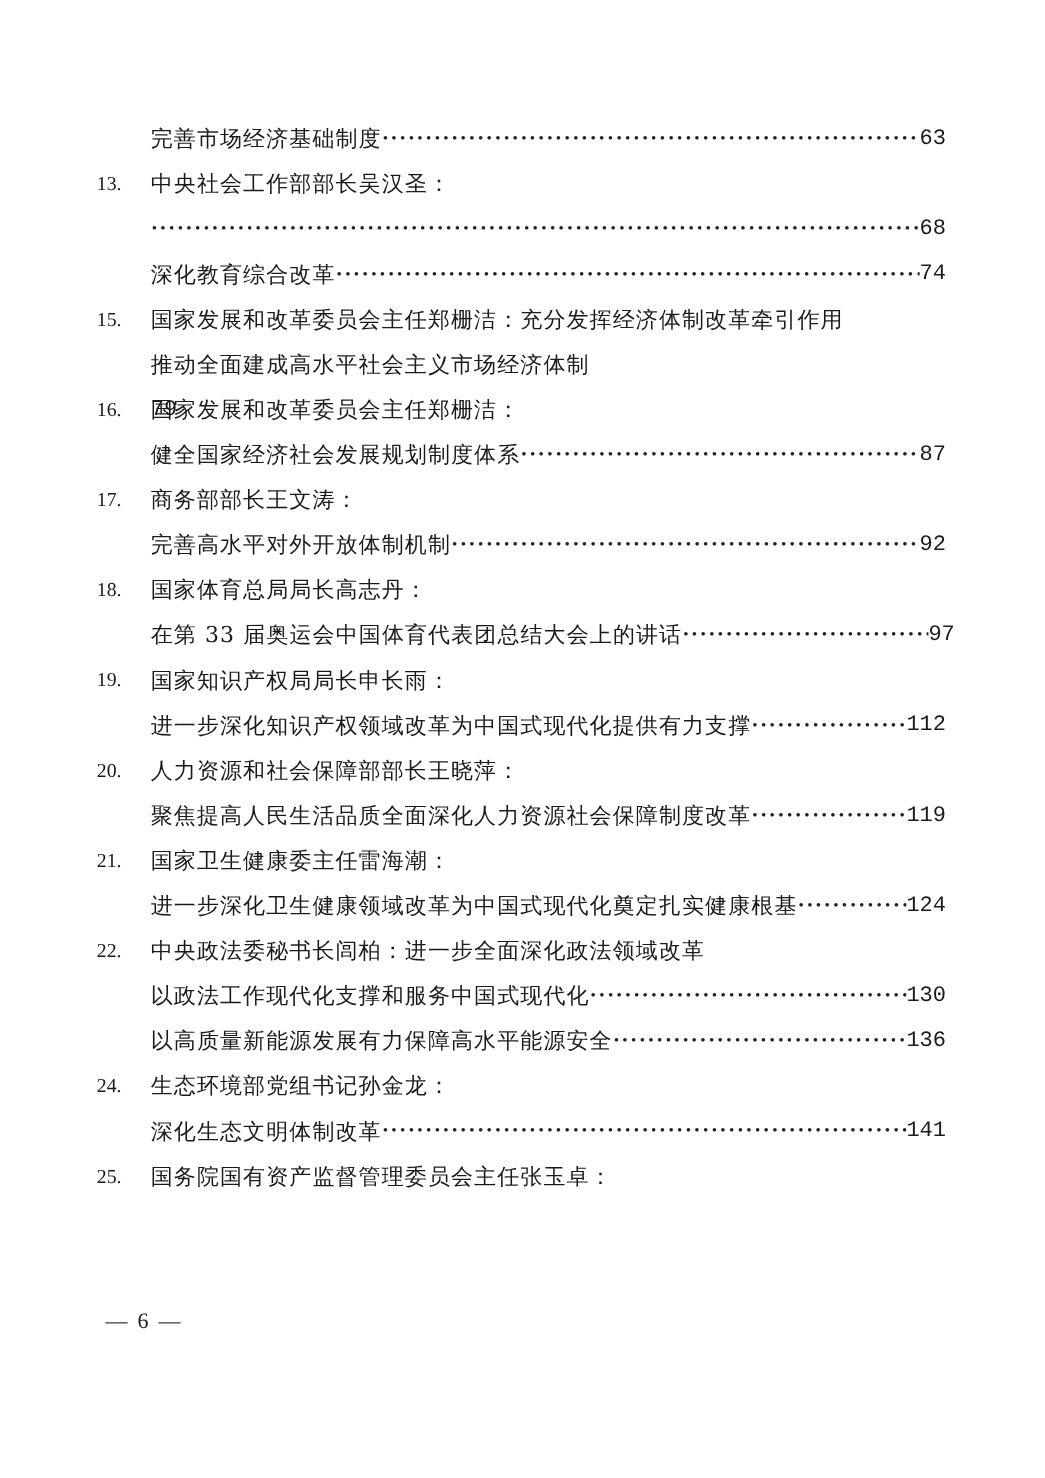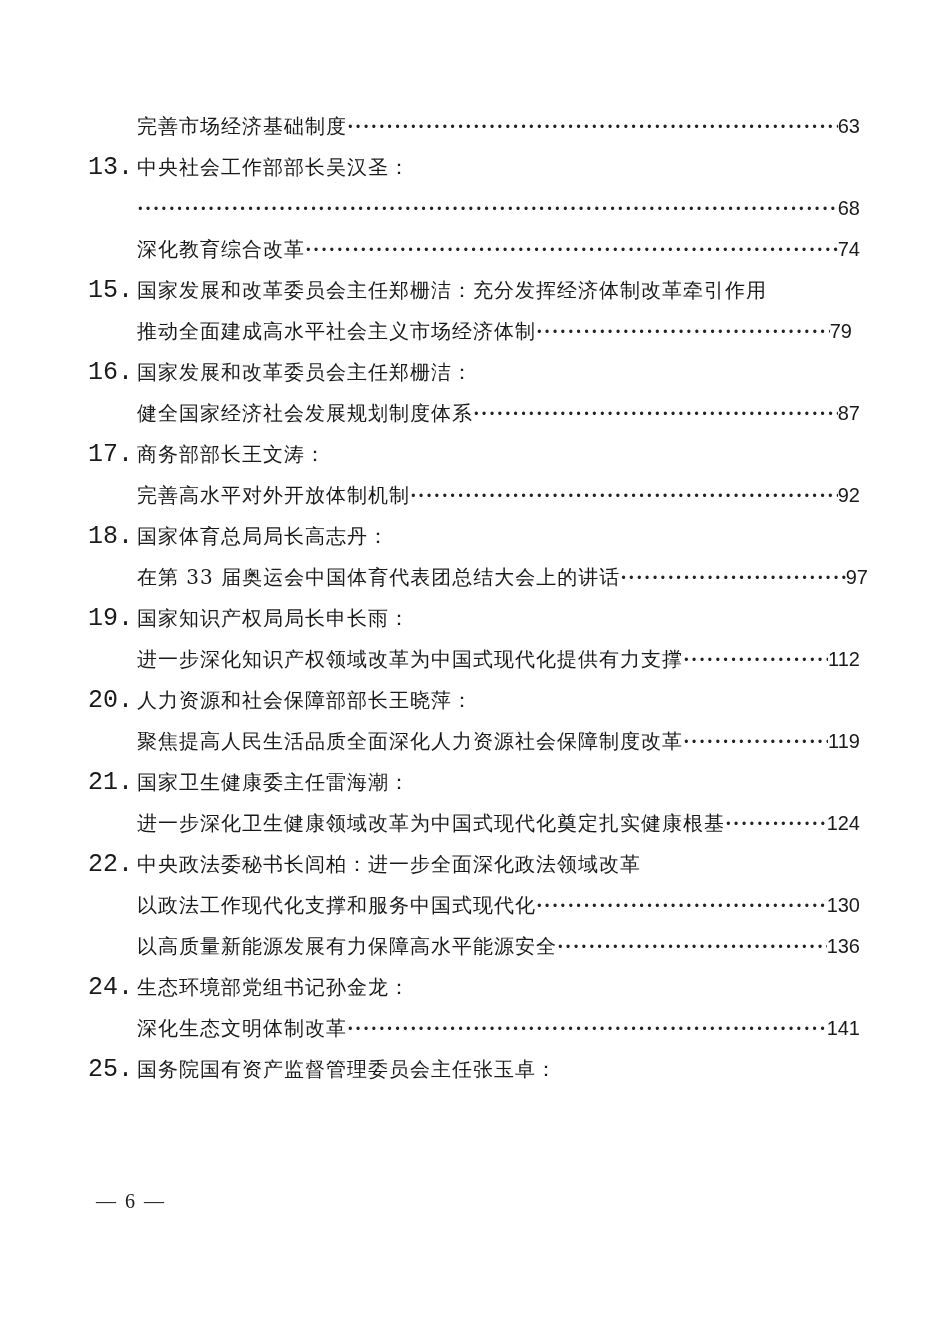--- a/index.html
+++ b/index.html
@@ -2,28 +2,28 @@
 <html><head>
 <meta charset="utf-8">
 <style>
   html, body { margin: 0; padding: 0; background: #ffffff; }
   body { width: 950px; height: 1344px; position: relative; overflow: hidden;
          font-family: "DejaVu Serif", "Liberation Serif", serif; color: #1a1a1a; }
   .page { position: absolute; left: 0; top: 0; width: 950px; height: 1024px; padding-left: 48px; }
   .toc { position: absolute; left: 88px; top: 106px; width: 772px; }
   .line { height: 41px; line-height: 41px; font-size: 20px; white-space: nowrap; position: relative; }
   .entry-head { display: flex; }
-  .num { width: 49px; flex: none; font-family: Liberation Mono, monospace; font-size: 25px; }
+  .num { width: 49px; flex: none; font-family: Liberation Serif, serif; font-size: 18px; }
   .head-text { letter-spacing: 1px; }
   .sub { display: flex; padding-left: 49px; }
   .sub-text { flex: none; letter-spacing: 1px; }
   .leader { flex: 1 1 auto; overflow: hidden; letter-spacing: 0; color: #222;
             font-family: "Liberation Serif", serif; }
   .leader::before { content: "··········································································································································"; letter-spacing: 1.2px; font-weight: bold; }
-  .pg { flex: none; font-family: Liberation Sans, sans-serif; font-size: 20px; }
+  .pg { flex: none; font-family: Liberation Mono, monospace; font-size: 20px; }
   .sub.overhang { margin-right: -8px; }
   .footer { position: absolute; left: 96px; top: 1190px; font-size: 20px; font-family: "Liberation Serif", serif; letter-spacing: 2px; }
 </style>
 </head>
 <body>
 
 <div class="page">
   <div class="toc">
 
     <div class="line sub">
@@ -44,21 +44,21 @@
     <div class="line sub">
       <span class="sub-text">深化教育综合改革</span>
       <span class="leader"></span>
       <span class="pg">74</span>
     </div>
 
     <div class="line entry-head">
       <span class="num">15.</span>
       <span class="head-text">国家发展和改革委员会主任郑栅洁：充分发挥经济体制改革牵引作用</span>
     </div>
-    <div class="line sub" style="margin-right:8px;">
+    <div class="line sub" style="margin-right:8px;flex-direction:column;">
       <span class="sub-text">推动全面建成高水平社会主义市场经济体制</span>
       <span class="leader"></span>
       <span class="pg">79</span>
     </div>
 
     <div class="line entry-head">
       <span class="num">16.</span>
       <span class="head-text">国家发展和改革委员会主任郑栅洁：</span>
     </div>
     <div class="line sub">

